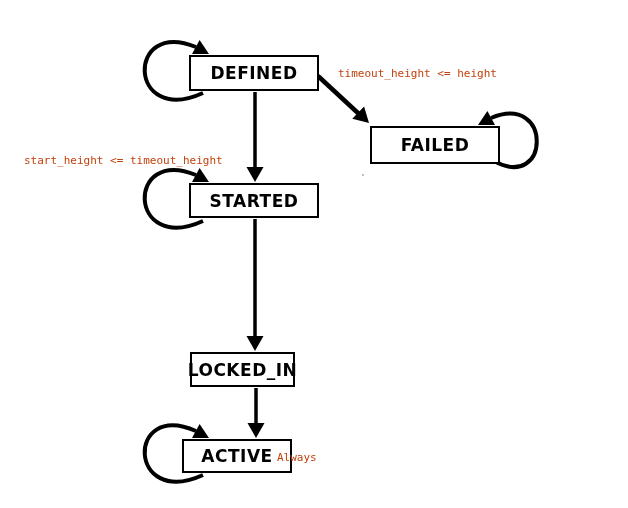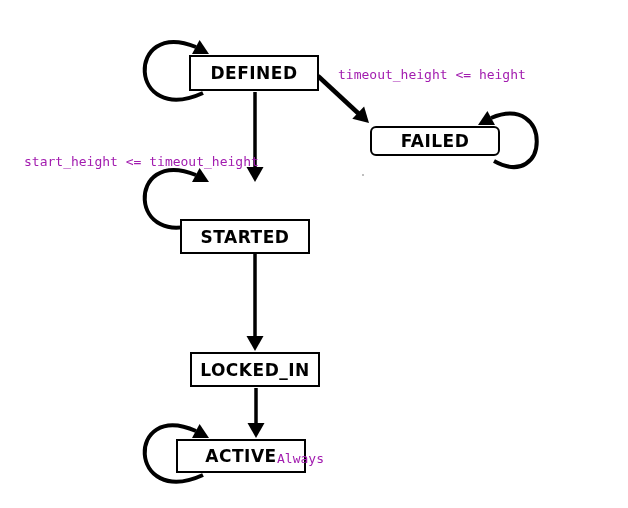--- a/index.html
+++ b/index.html
@@ -23,29 +23,29 @@
     justify-content: center;
     background: #ffffff;
     border: 2px solid #000000;
     box-sizing: border-box;
     font-weight: bold;
     font-size: 17px;
     letter-spacing: 0.5px;
     color: #000000;
   }
   .state-defined   { left: 189px; top: 55px;  width: 130px; height: 36px; }
-  .state-failed    { left: 370px; top: 126px; width: 130px; height: 30px; border-radius: 6px; }
-  .state-started   { left: 180px; top: 183px; width: 130px; height: 35px; margin-top: 36px; }
-  .state-locked-in { left: 190px; top: 352px; width: 130px; height: 35px; }
-  .state-active    { left: 176px; top: 439px; width: 130px; height: 34px; text-align: center; }
+  .state-failed    { left: 370px; top: 126px; width: 130px; height: 38px; }
+  .state-started   { left: 189px; top: 183px; width: 130px; height: 35px; }
+  .state-locked-in { left: 190px; top: 352px; width: 105px; height: 35px; }
+  .state-active    { left: 182px; top: 439px; width: 110px; height: 34px; text-align: center; }
   .elabel {
     position: absolute;
     font-family: "DejaVu Sans Mono", monospace;
-    font-size: 13px;
-    color: #a21caf;
+    font-size: 11px;
+    color: #c2410c;
     white-space: nowrap;
   }
   .elabel-defined-failed    { left: 338px; top: 67px;  }
   .elabel-defined-started   { left: 24px;  top: 122px; margin-top: 32px; }
   .elabel-started-locked-in { left: 268px; top: 276px; }
   .elabel-locked-in-active  { left: 277px; top: 403px; margin-top: 48px; }
   .stray-dot {
     position: absolute;
     left: 362px; top: 174px;
     width: 2px; height: 2px;

